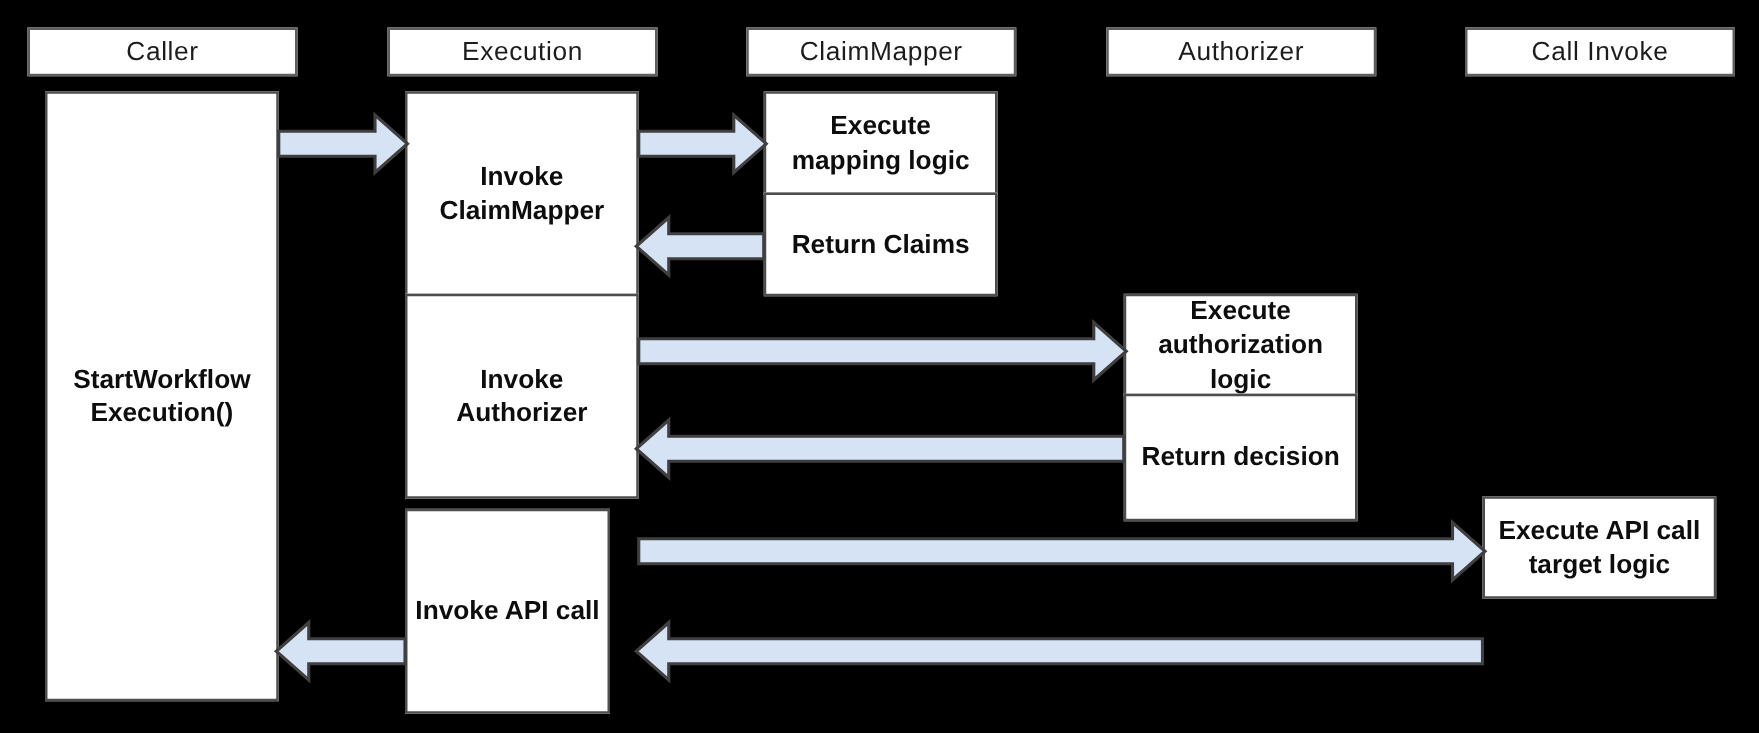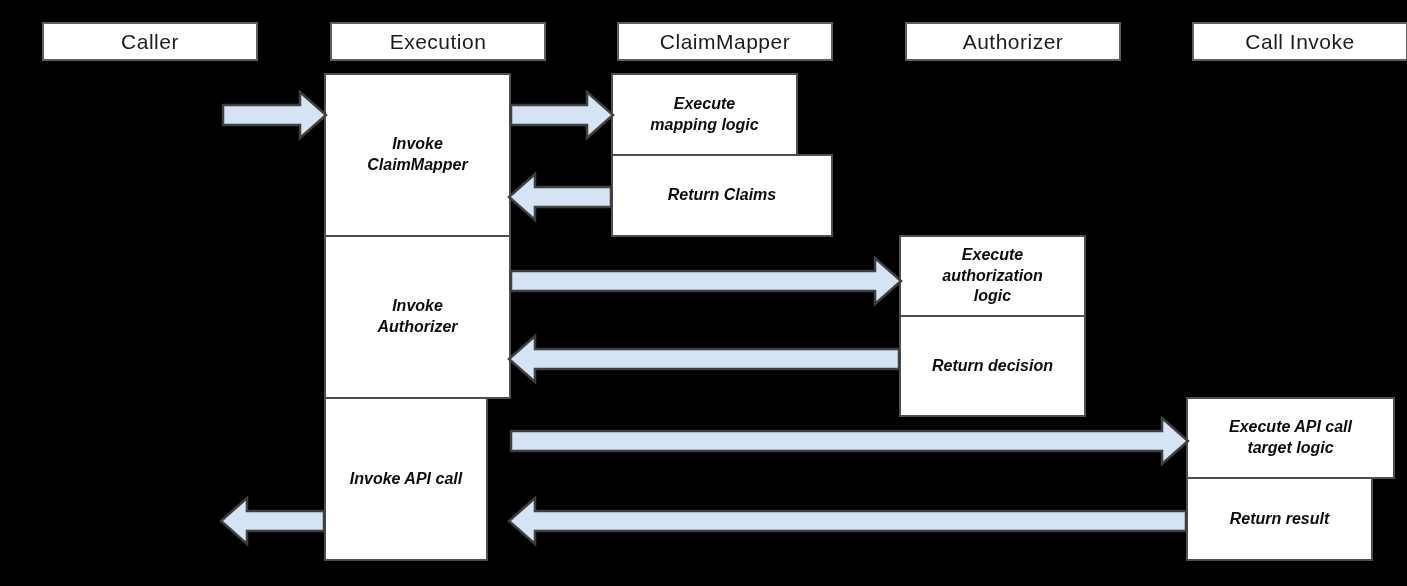--- a/index.html
+++ b/index.html
@@ -5,62 +5,62 @@
   html,body{margin:0;padding:0;background:#000;}
   .stage{
     position:relative;width:1407px;height:586px;overflow:hidden;
     background:var(--background,#000);
     font-family:"Liberation Sans", sans-serif;
   }
   .hdr{
     position:absolute;top:22px;width:216px;height:39px;box-sizing:border-box;
     background:var(--box-fill,#fff);border:2px solid var(--header-border,#5e5e5e);
     display:flex;align-items:center;justify-content:center;
-    font-size:21px;font-weight:400;letter-spacing:0.5px;color:var(--header-text,#1c1c1c);margin-left:20px;
+    font-size:21px;font-weight:400;letter-spacing:0.5px;color:var(--header-text,#1c1c1c);
   }
   .box{
     position:absolute;box-sizing:border-box;
     background:var(--box-fill,#fff);border:2px solid var(--box-border,#4e4e4e);
     display:flex;align-items:center;justify-content:center;text-align:center;
-    font-size:16px;font-weight:bold;line-height:1.3;color:var(--box-text,#0d0d0d);
+    font-size:21px;font-weight:bold;line-height:1.3;color:var(--box-text,#0d0d0d);
     white-space:pre-line;
-    font-style:italic;
   }
   .arrows{position:absolute;left:0;top:0;width:1407px;height:586px;pointer-events:none;}
 </style>
 </head>
 <body style="--background: #000000; --box-fill: #ffffff; --box-border: #4e4e4e; --header-border: #5e5e5e; --box-text: #0d0d0d; --header-text: #1c1c1c; --arrow-fill: #d6e3f4; --arrow-outline: #3f3f3f;">
 
 <div class="stage">
 
   <div class="hdr" style="left:22px">Caller</div>
   <div class="hdr" style="left:310px">Execution</div>
   <div class="hdr" style="left:597px">ClaimMapper</div>
   <div class="hdr" style="left:885px">Authorizer</div>
   <div class="hdr" style="left:1172px">Call Invoke</div>
 
+  <div class="box" style="left:36px;top:73px;width:187px;height:488px">StartWorkflow
+Execution()</div>
 
   <div class="box" style="left:324px;top:73px;width:187px;height:164px">Invoke
 ClaimMapper</div>
   <div class="box" style="left:324px;top:235px;width:187px;height:164px">Invoke
 Authorizer</div>
-  <div class="box" style="left:324px;top:397px;width:164px;height:164px">Invoke API call</div>
+  <div class="box" style="left:324px;top:407px;width:164px;height:164px">Invoke API call</div>
 
   <div class="box" style="left:611px;top:73px;width:187px;height:83px">Execute
 mapping logic</div>
-  <div class="box" style="left:611px;top:154px;width:222px;height:83px">Return Claims</div>
+  <div class="box" style="left:611px;top:154px;width:187px;height:83px">Return Claims</div>
 
   <div class="box" style="left:899px;top:235px;width:187px;height:82px">Execute
 authorization
 logic</div>
   <div class="box" style="left:899px;top:315px;width:187px;height:102px">Return decision</div>
 
-  <div class="box" style="left:1186px;top:397px;width:209px;height:82px">Execute API call
+  <div class="box" style="left:1186px;top:397px;width:187px;height:82px">Execute API call
 target logic</div>
-  <div class="box" style="left:1186px;top:477px;width:187px;height:84px">Return result</div>
 
   <svg class="arrows" viewBox="0 0 1407 586">
       <polygon points="223,105 300,105 300,92 326,115 300,138 300,125 223,125" fill="#d6e3f4" stroke="#3f3f3f" stroke-width="2.5"></polygon>
       <polygon points="511,105 587,105 587,92 613,115 587,138 587,125 511,125" fill="#d6e3f4" stroke="#3f3f3f" stroke-width="2.5"></polygon>
       <polygon points="611,187 535,187 535,174 509,197 535,220 535,207 611,207" fill="#d6e3f4" stroke="#3f3f3f" stroke-width="2.5"></polygon>
       <polygon points="511,271 875,271 875,258 901,281 875,304 875,291 511,291" fill="#d6e3f4" stroke="#3f3f3f" stroke-width="2.5"></polygon>
       <polygon points="899,349 535,349 535,336 509,359 535,382 535,369 899,369" fill="#d6e3f4" stroke="#3f3f3f" stroke-width="2.5"></polygon>
       <polygon points="511,431 1162,431 1162,418 1188,441 1162,464 1162,451 511,451" fill="#d6e3f4" stroke="#3f3f3f" stroke-width="2.5"></polygon>
       <polygon points="1186,511 535,511 535,498 509,521 535,544 535,531 1186,531" fill="#d6e3f4" stroke="#3f3f3f" stroke-width="2.5"></polygon>
       <polygon points="324,511 247,511 247,498 221,521 247,544 247,531 324,531" fill="#d6e3f4" stroke="#3f3f3f" stroke-width="2.5"></polygon>

